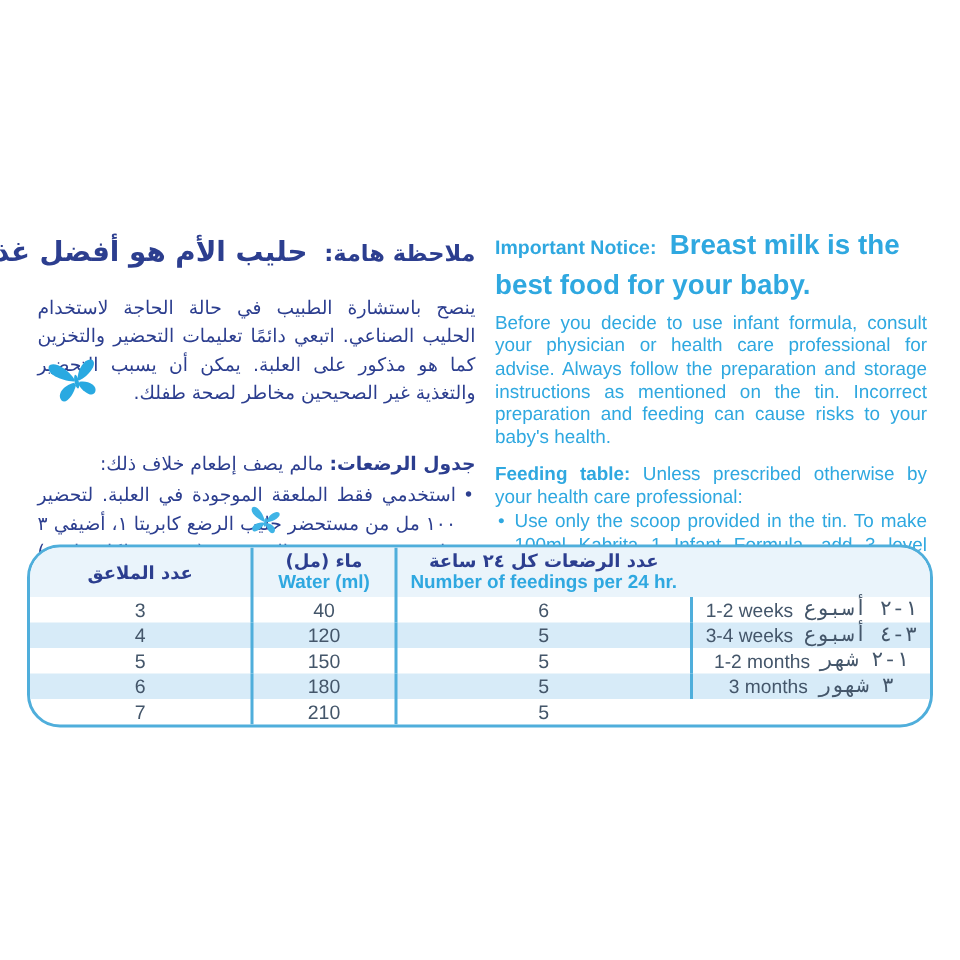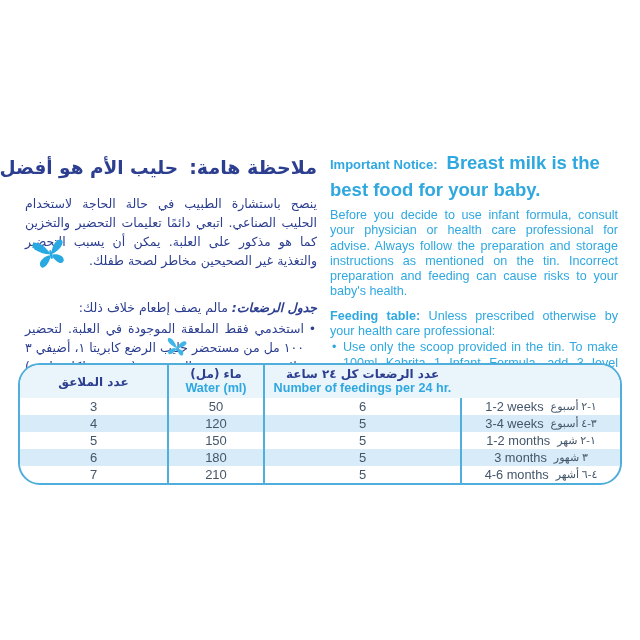--- a/index.html
+++ b/index.html
@@ -23,25 +23,25 @@
   .canvas{position:absolute;inset:0;background:#fff;}
 
   
   .col-ar{
     position:absolute;left:25px;top:150px;width:292px;
     direction:rtl;text-align:right;
     font-family:"DejaVu Sans",sans-serif;
     color:var(--navy);
   }
   .heading-ar{font-weight:bold;color:var(--navy);line-height:26px;margin-bottom:13px;white-space:nowrap;}
-  .heading-ar .h-small{font-size:19px;}
+  .heading-ar .h-small{font-size:15px;}
   .heading-ar .h-large{font-size:18.5px;}
   .ar-body{font-size:12.5px;line-height:19px;text-align:justify;color:var(--navy);}
   .ar-feed{margin-top:28px;margin-bottom:2px;}
-  .ar-feed .lead{font-weight:bold;font-style:italic;}
+  .ar-feed .lead{font-weight:bold;}
   .ar-bullets{list-style:none;margin-top:1px;}
   .ar-bullets li{position:relative;padding-right:13px;font-size:12.5px;line-height:19px;text-align:justify;color:var(--navy);}
   .ar-bullets li::before{content:"•";position:absolute;right:1px;top:0;}
 
   
   .col-en{
     position:absolute;left:330px;top:148px;width:288px;
     color:var(--cyan);
   }
   .heading-en{font-weight:bold;color:var(--cyan);line-height:20px;margin-bottom:8px;}
@@ -72,21 +72,21 @@
   .t-hcell{display:flex;flex-direction:column;justify-content:center;align-items:center;text-align:left;}
   .t-hcell + .t-hcell{border-left:2px solid var(--table-border);}
   .hdr-ar{font-family:"DejaVu Sans",sans-serif;font-weight:bold;color:var(--navy);font-size:12px;line-height:14px;direction:rtl;}
   .hdr-en{font-weight:bold;color:var(--cyan);font-size:12.6px;line-height:15px;}
   .t-row{display:grid;grid-template-columns:147px 96px 197px 160px;height:17px;}
   .t-row.alt{background:var(--row-alt);}
   .t-cell{display:flex;align-items:center;justify-content:center;font-size:13px;color:var(--cell-text);}
   .t-cell + .t-cell{border-left:2px solid var(--table-border);}
   .age-cell{gap:7px;}
   .age-en{font-size:12.8px;}
-  .age-ar{font-family:Liberation Serif, serif;font-size:11px;direction:rtl;}
+  .age-ar{font-family:Liberation Mono, monospace;font-size:14px;direction:rtl;}
 </style>
 </head>
 <body>
 
 <div class="canvas">
 
   <section class="col-ar">
     <h1 class="heading-ar"><span class="h-small">ملاحظة هامة:</span> <span class="h-large">حليب الأم هو أفضل غذاء لطفلك</span></h1>
 
     <p class="ar-body">ينصح باستشارة الطبيب في حالة الحاجة لاستخدام الحليب الصناعي. اتبعي دائمًا تعليمات التحضير والتخزين كما هو مذكور على العلبة. يمكن أن يسبب التحضير والتغذية غير الصحيحين مخاطر لصحة طفلك.</p>
@@ -142,21 +142,21 @@
         <div class="hdr-en">Water (ml)</div>
       </div>
       <div class="t-hcell">
         <div class="hdr-ar">عدد الرضعات كل ٢٤ ساعة</div>
         <div class="hdr-en">Number of feedings per 24 hr.</div>
       </div>
     </div>
     <div id="table-body">
   <div class="t-row">
     <div class="t-cell">3</div>
-    <div class="t-cell">50</div>
+    <div class="t-cell">40</div>
     <div class="t-cell">6</div>
     <div class="t-cell age-cell">
       <span class="age-en">1-2 weeks</span>
       <span class="age-ar">١-٢ أسبوع</span>
     </div>
   </div>
 
   <div class="t-row alt">
     <div class="t-cell">4</div>
     <div class="t-cell">120</div>
@@ -184,21 +184,17 @@
     <div class="t-cell age-cell">
       <span class="age-en">3 months</span>
       <span class="age-ar">٣ شهور</span>
     </div>
   </div>
 
   <div class="t-row">
     <div class="t-cell">7</div>
     <div class="t-cell">210</div>
     <div class="t-cell">5</div>
-    <div class="t-cell age-cell">
-      <span class="age-en">4-6 months</span>
-      <span class="age-ar">٤-٦ أشهر</span>
-    </div>
   </div>
 </div>
   </div>
 
 </div>
 
 </body></html>

